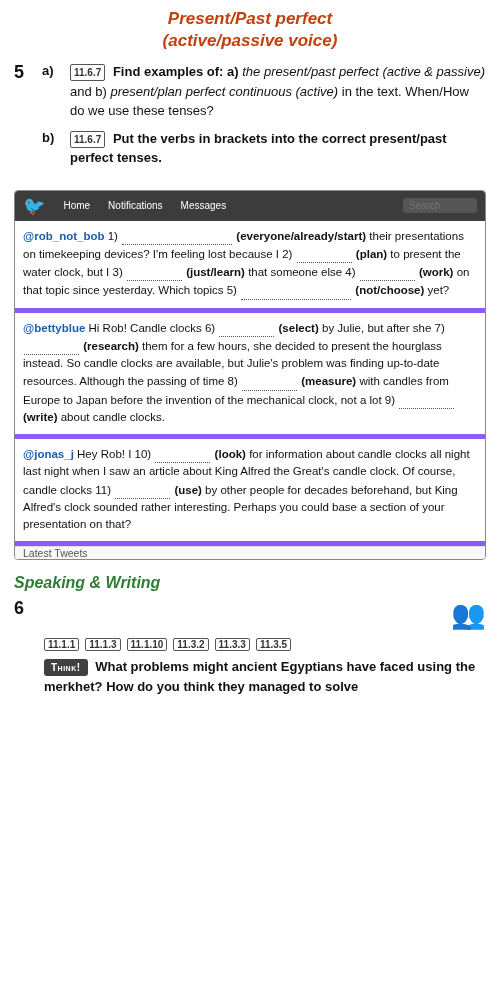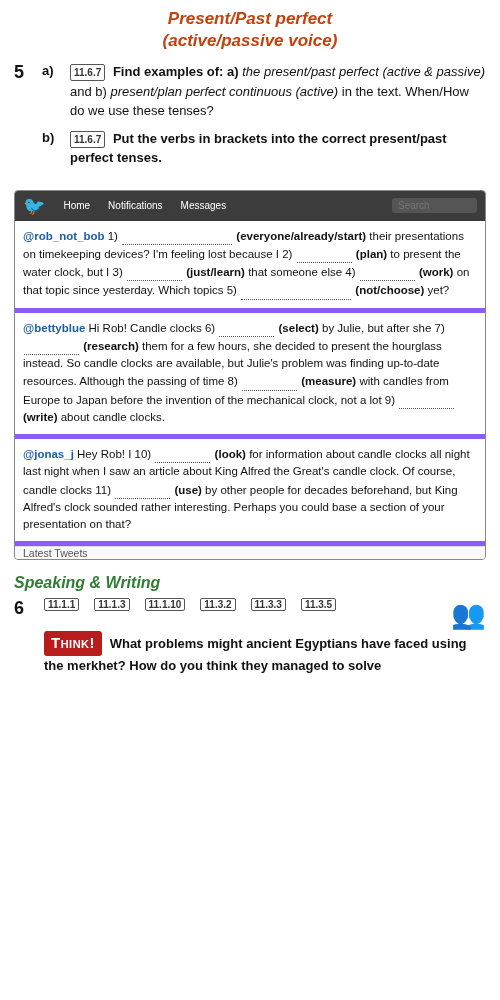--- a/index.html
+++ b/index.html
@@ -118,21 +118,21 @@
     }
 
     .twitter-search {
       margin-left: auto;
       background: #555;
       border: none;
       border-radius: 3px;
       color: #ccc;
       font-size: 10px;
       padding: 2px 6px;
-      width: 85px;
+      width: 74px;
     }
 
     .twitter-block {
       padding: 6px 8px 8px 8px;
       border-bottom: 5px solid #8b5cf6;
       font-size: 11.5px;
       line-height: 1.5;
       color: #111;
     }
 
@@ -199,31 +199,32 @@
       min-width: 24px;
     }
 
     .s6-content {
       flex: 1;
     }
 
     .badge-row {
       display: flex;
       flex-wrap: wrap;
-      gap: 11px;
+      gap: 2px;
       margin-bottom: 6px;
       align-items: flex-end;
+      margin-top: 40px;
     }
 
     .think-box {
       display: inline-block;
-      background: #b91c1c;
+      background: #404040;
       color: #fff;
       font-weight: bold;
-      font-size: 15px;
+      font-size: 10px;
       padding: 1px 7px;
       border-radius: 3px;
       margin-right: 4px;
       font-variant: small-caps;
       letter-spacing: 0.5px;
     }
 
     .s6-text {
       font-size: 13px;
       line-height: 1.5;

